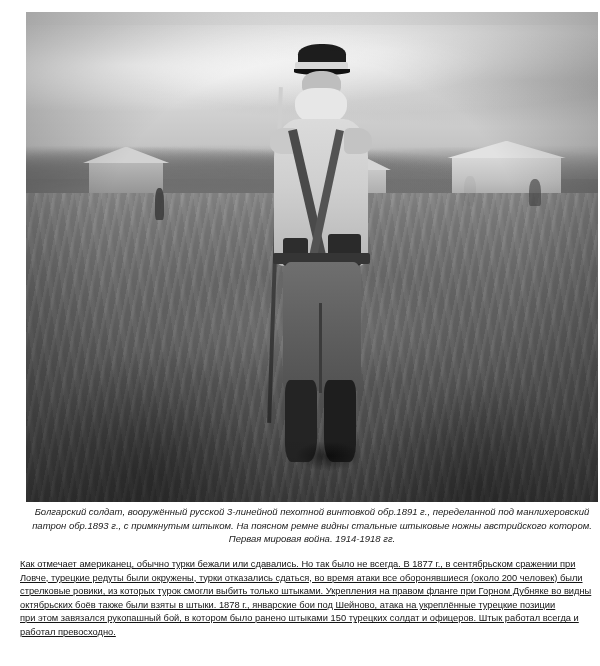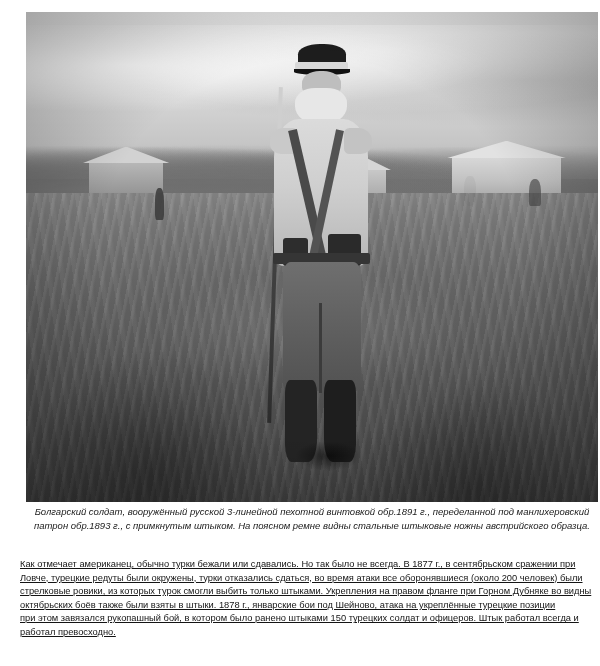--- a/index.html
+++ b/index.html
@@ -404,21 +404,22 @@
         <div class="boot-r"></div>
         <div class="shadow-ground"></div>
       </div>
 
       <div class="photo-vignette"></div>
     </div>
   </div>
 
   <div class="caption">
     <span class="line">Болгарский солдат, вооружённый русской 3-линейной пехотной винтовкой обр.1891 г., переделанной под манлихеровский</span>
-    <span class="line">патрон обр.1893 г., с примкнутым штыком. На поясном ремне видны стальные штыковые ножны австрийского образца.</span>
+    <span class="line">патрон обр.1893 г., с примкнутым штыком. На поясном ремне видны стальные штыковые ножны австрийского котором.</span>
+    <span class="line">Первая мировая война. 1914-1918 гг.</span>
   </div>
 
   <div class="body-text">
     <span class="line">Как отмечает американец, обычно турки бежали или сдавались. Но так было не всегда. В 1877 г., в сентябрьском сражении при</span>
     <span class="line">Ловче, турецкие редуты были окружены, турки отказались сдаться, во время атаки все оборонявшиеся (около 200 человек) были</span>
     <span class="line">стрелковые ровики, из которых турок смогли выбить только штыками. Укрепления на правом фланге при Горном Дубняке во видны</span>
     <span class="line">октябрьских боёв также были взяты в штыки. 1878 г., январские бои под Шейново, атака на укреплённые турецкие позиции</span>
     <span class="line">при этом завязался рукопашный бой, в котором было ранено штыками 150 турецких солдат и офицеров. Штык работал всегда и</span>
     <span class="line">работал превосходно.</span>
   </div>

